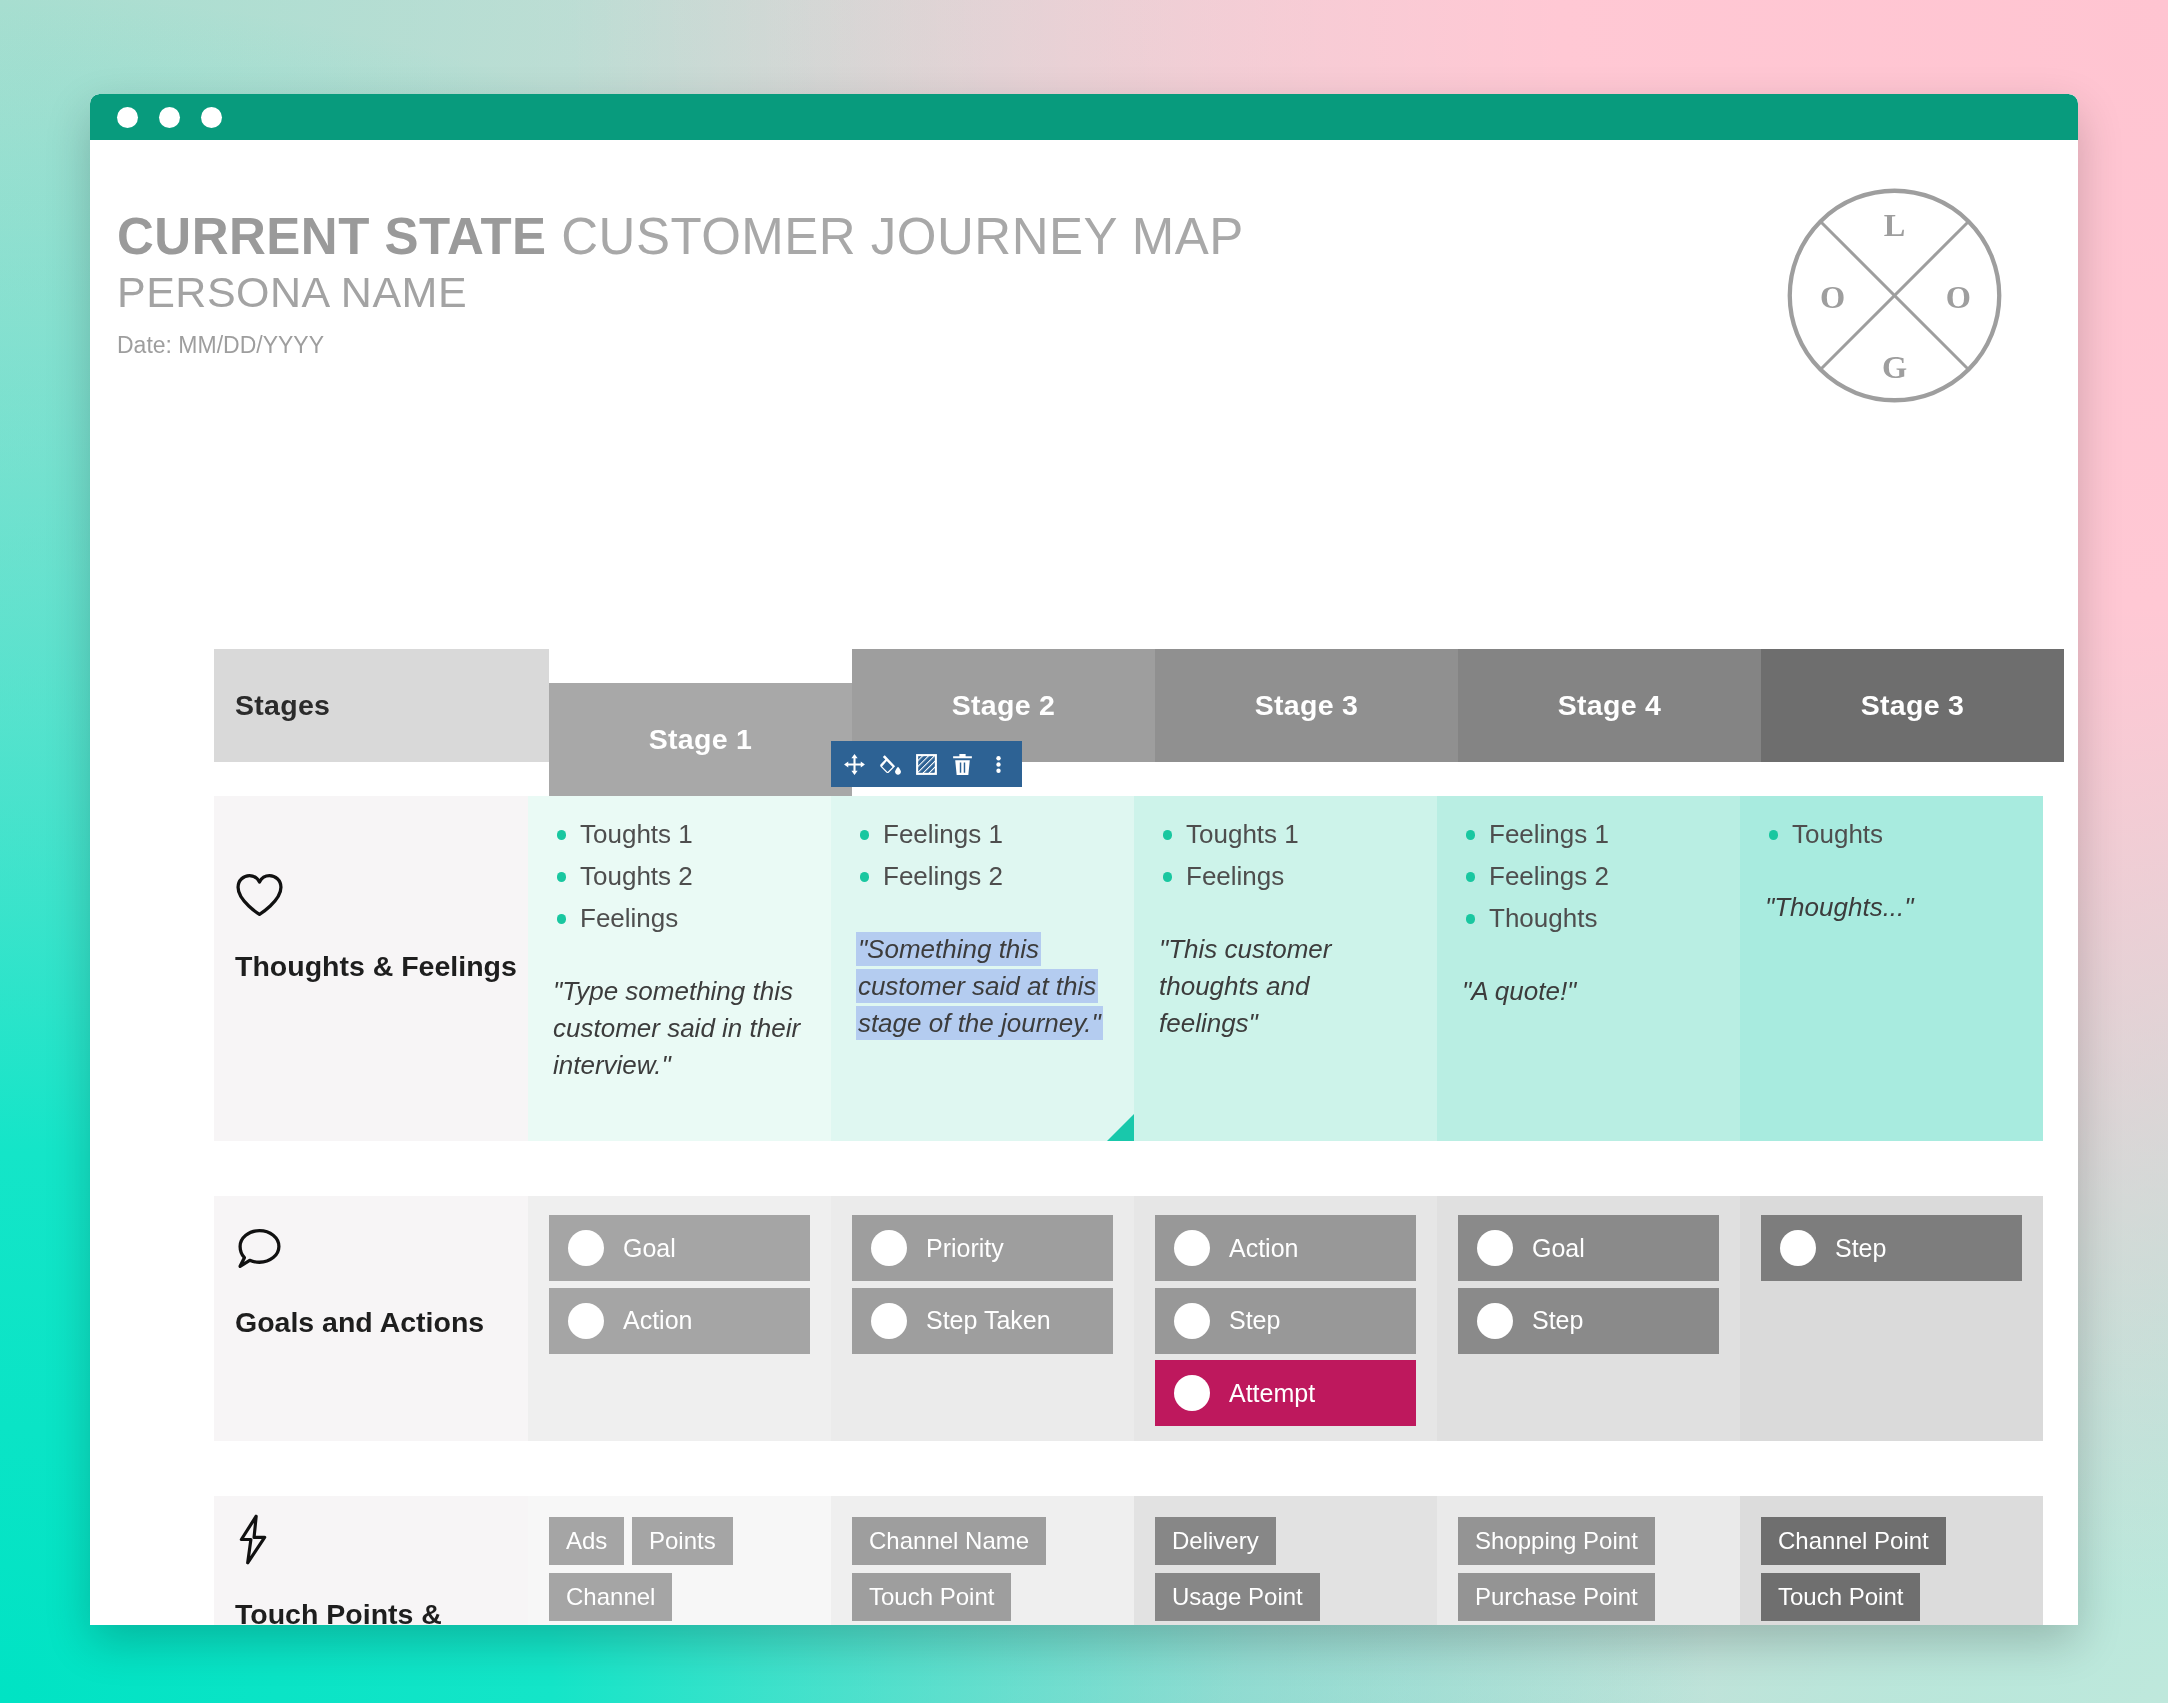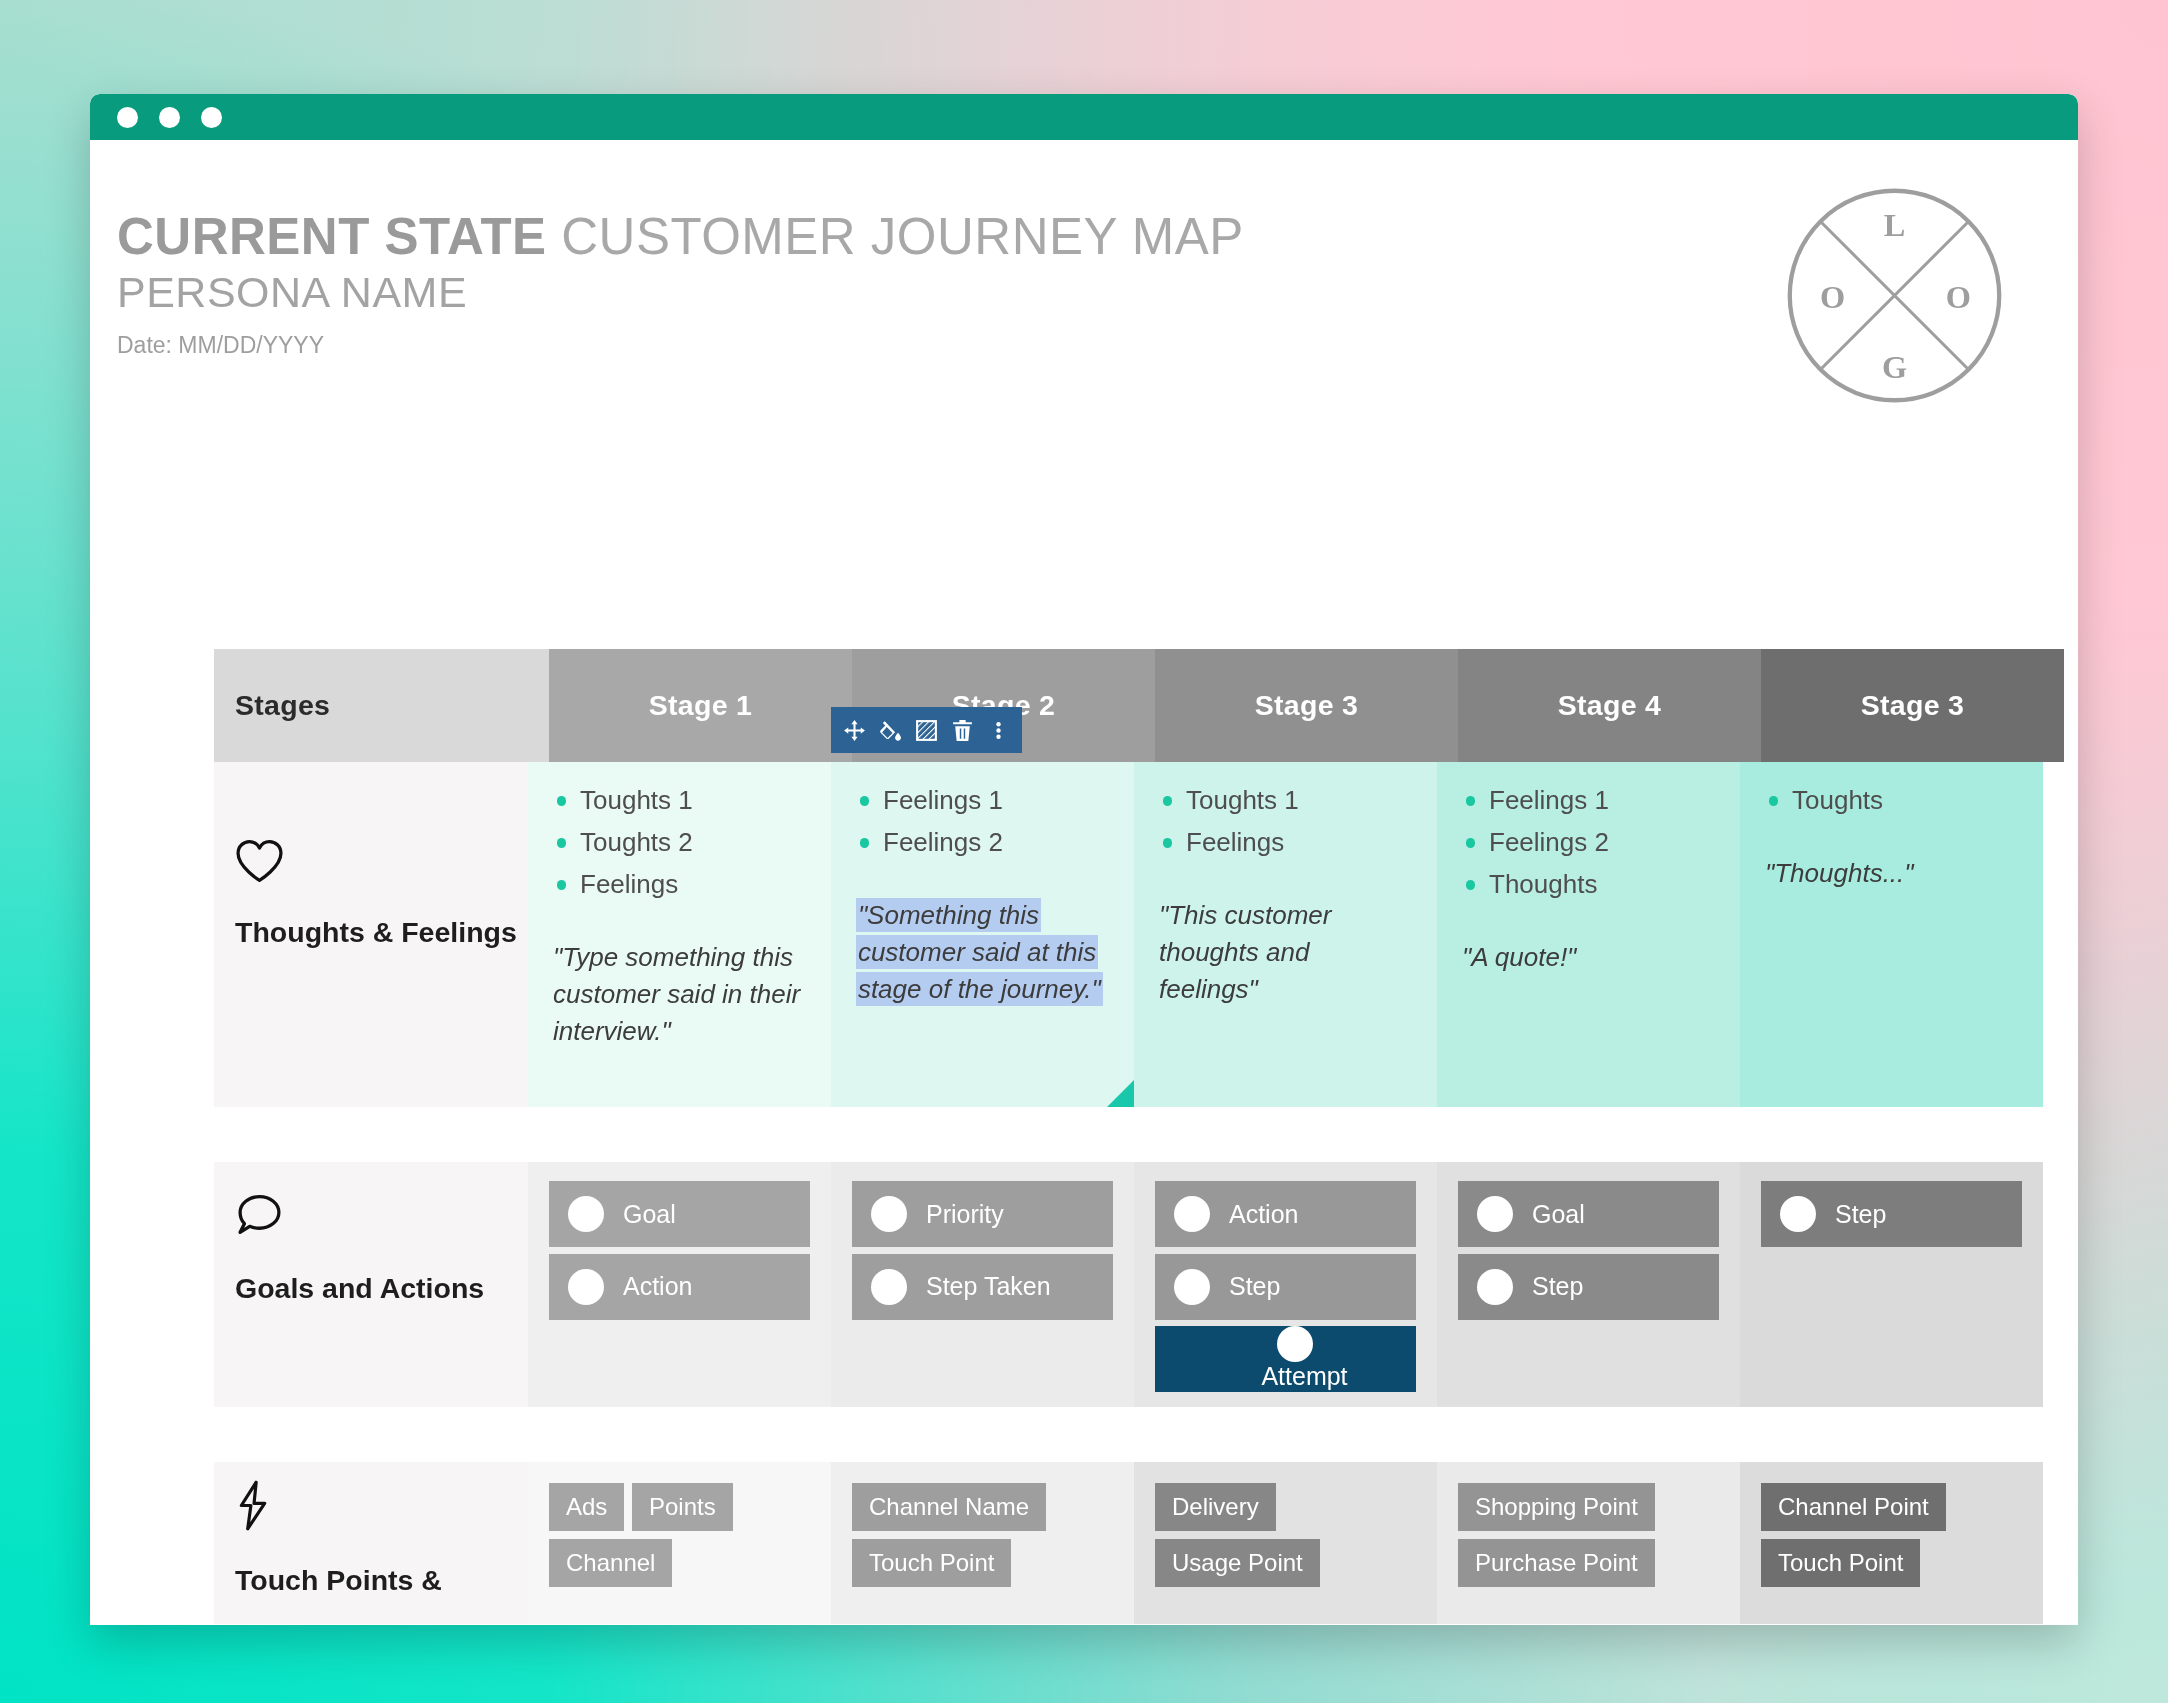--- a/index.html
+++ b/index.html
@@ -132,21 +132,21 @@
         <text x="50" y="128" text-anchor="middle" font-family="Liberation Serif, serif" font-size="34" font-weight="bold" fill="#9e9e9e">O</text>
         <text x="182" y="128" text-anchor="middle" font-family="Liberation Serif, serif" font-size="34" font-weight="bold" fill="#9e9e9e">O</text>
         <text x="115" y="202" text-anchor="middle" font-family="Liberation Serif, serif" font-size="34" font-weight="bold" fill="#9e9e9e">G</text>
       </svg>
     </div>
 
     <div class="grid">
 
       <div class="row" id="hdr-row">
           <div class="col-label hdr lbl" style="background: rgb(217, 217, 217);">Stages</div>
-          <div class="col hdr" style="background: rgb(168, 168, 168);">Stage 1</div>
+          <div class="col hdr" style="background: rgb(168, 168, 168); margin-top: 34px;">Stage 1</div>
           <div class="col hdr" style="background: rgb(158, 158, 158);">Stage 2</div>
           <div class="col hdr" style="background: rgb(144, 144, 144);">Stage 3</div>
           <div class="col hdr" style="background: rgb(132, 132, 132);">Stage 4</div>
           <div class="col hdr" style="background: rgb(110, 110, 110);">Stage 3</div>
         </div>
 
       <div class="band-tf" id="tf-row">
           <div class="col-label label-cell" style="background: rgb(247, 245, 246);">
             <svg viewBox="0 0 48 44" width="49" height="46" class="icon">
               <path d="M24 41 C24 41 3 28 3 14.5 C3 7.5 8.5 3 14.2 3 C18.6 3 22.2 5.7 24 9.2 C25.8 5.7 29.4 3 33.8 3 C39.5 3 45 7.5 45 14.5 C45 28 24 41 24 41 Z" fill="none" stroke="#111" stroke-width="3.2" stroke-linejoin="round"></path>
@@ -258,21 +258,21 @@
           </div>
           <div class="col ga-cell" style="background: rgb(230, 230, 230);">
             <div class="chip" style="background: rgb(152, 152, 152);">
               <span class="bullet"></span>
               <span class="ctxt">Action</span>
             </div>
             <div class="chip" style="background: rgb(152, 152, 152);">
               <span class="bullet"></span>
               <span class="ctxt">Step</span>
             </div>
-            <div class="chip" style="background: #0c4a6e; flex-direction: column;">
+            <div class="chip" style="background: #be185d;">
               <span class="bullet"></span>
               <span class="ctxt">Attempt</span>
             </div>
           </div>
           <div class="col ga-cell" style="background: rgb(224, 224, 224);">
             <div class="chip" style="background: rgb(138, 138, 138);">
               <span class="bullet"></span>
               <span class="ctxt">Goal</span>
             </div>
             <div class="chip" style="background: rgb(138, 138, 138);">

